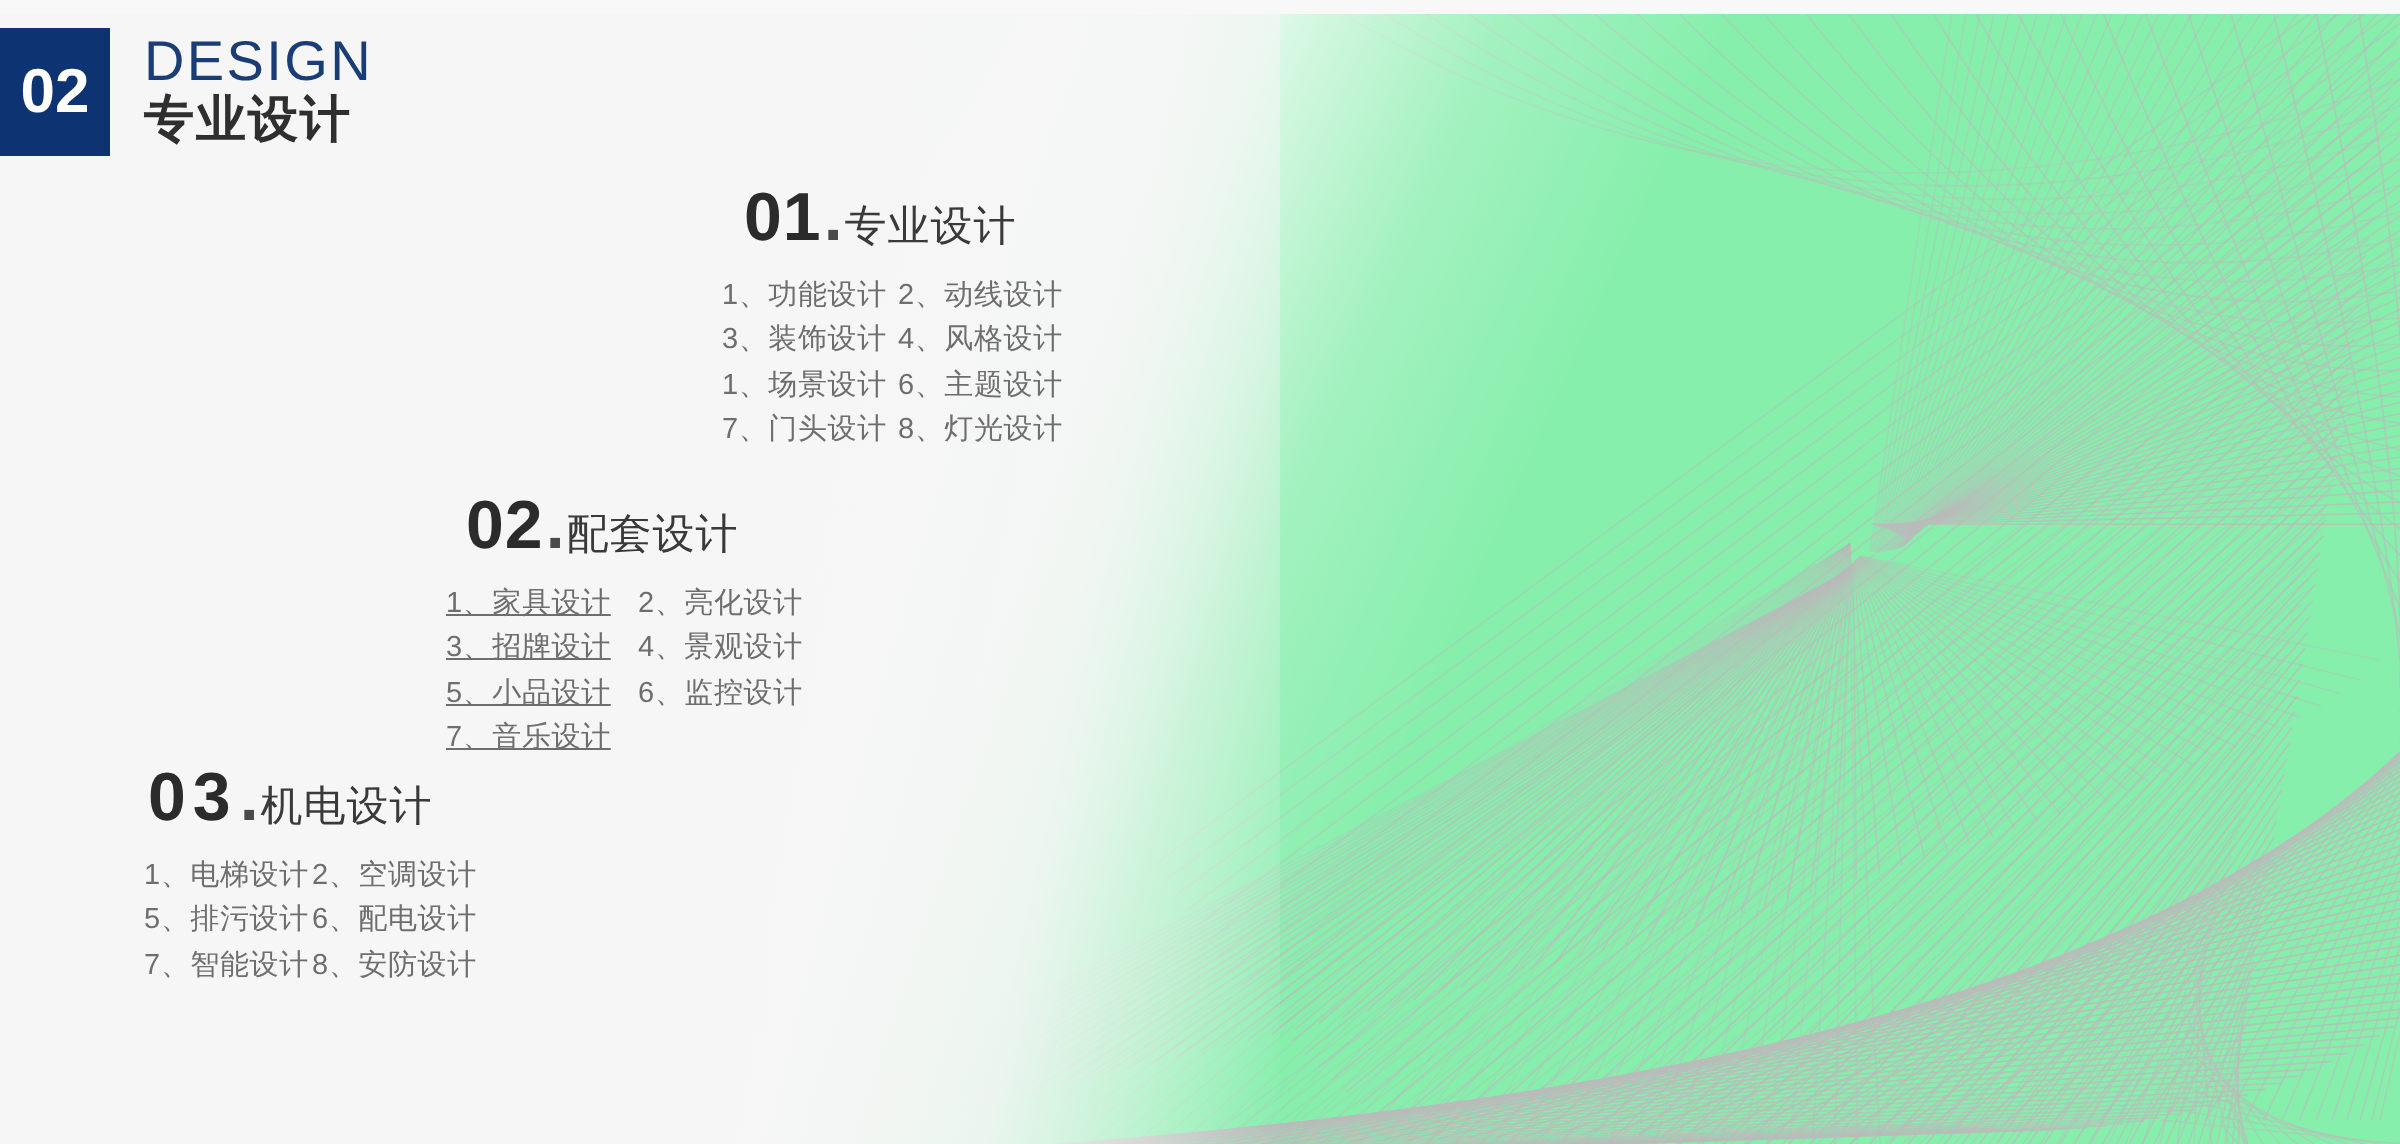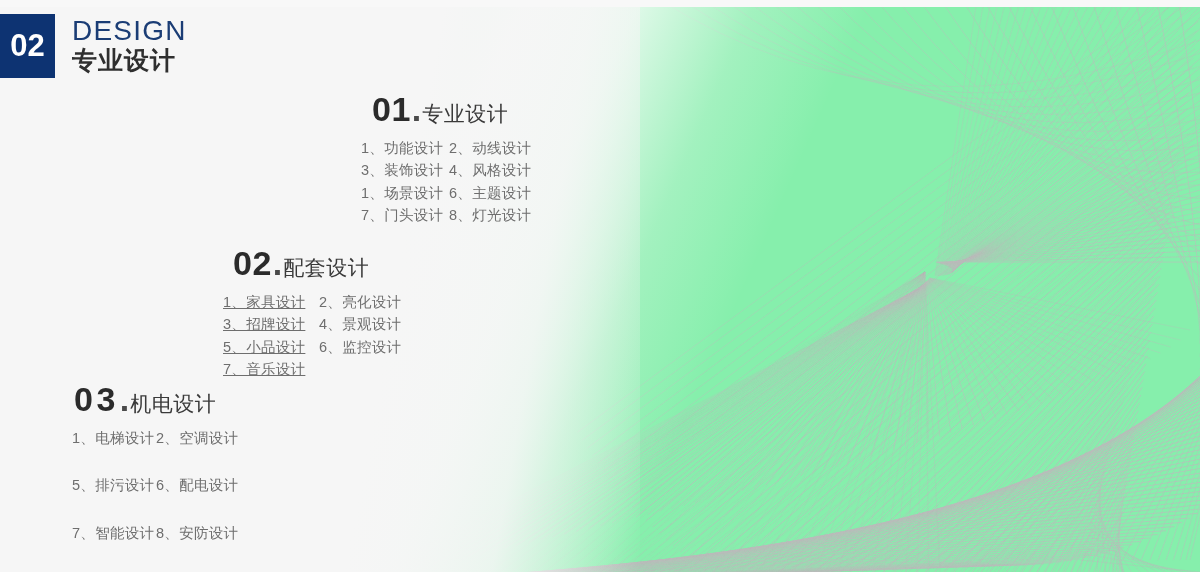--- a/index.html
+++ b/index.html
@@ -119,21 +119,21 @@
   #section-01 .cell.c1 { width:88px; }
 
   #section-02 { left:233px; top:246px; }
   #section-02 .rows-indent { margin-left:-10px; }
   #section-02 .cell.c1 { width:96px;text-decoration:underline; }
 
   #section-03 { left:74px; top:382px; }
   #section-03 .sec-num { letter-spacing:3.5px; }
   #section-03 .rows-indent { margin-left:-2px; }
   #section-03 .cell.c1 { width:84px; }
-  #section-03 .sec-rows { font-size:14.5px;gap:25px; }
+  #section-03 .sec-rows { font-size:14.5px; }
   #section-03 .sec-row { line-height:22.4px; }
 </style>
 </head>
 <body>
 
 <div id="slide">
 
   <div id="bg-art">
       <svg width="1200" height="572" viewBox="0 0 1200 572">
         <g stroke="#bbbbbb" fill="none" stroke-width="0.85">

